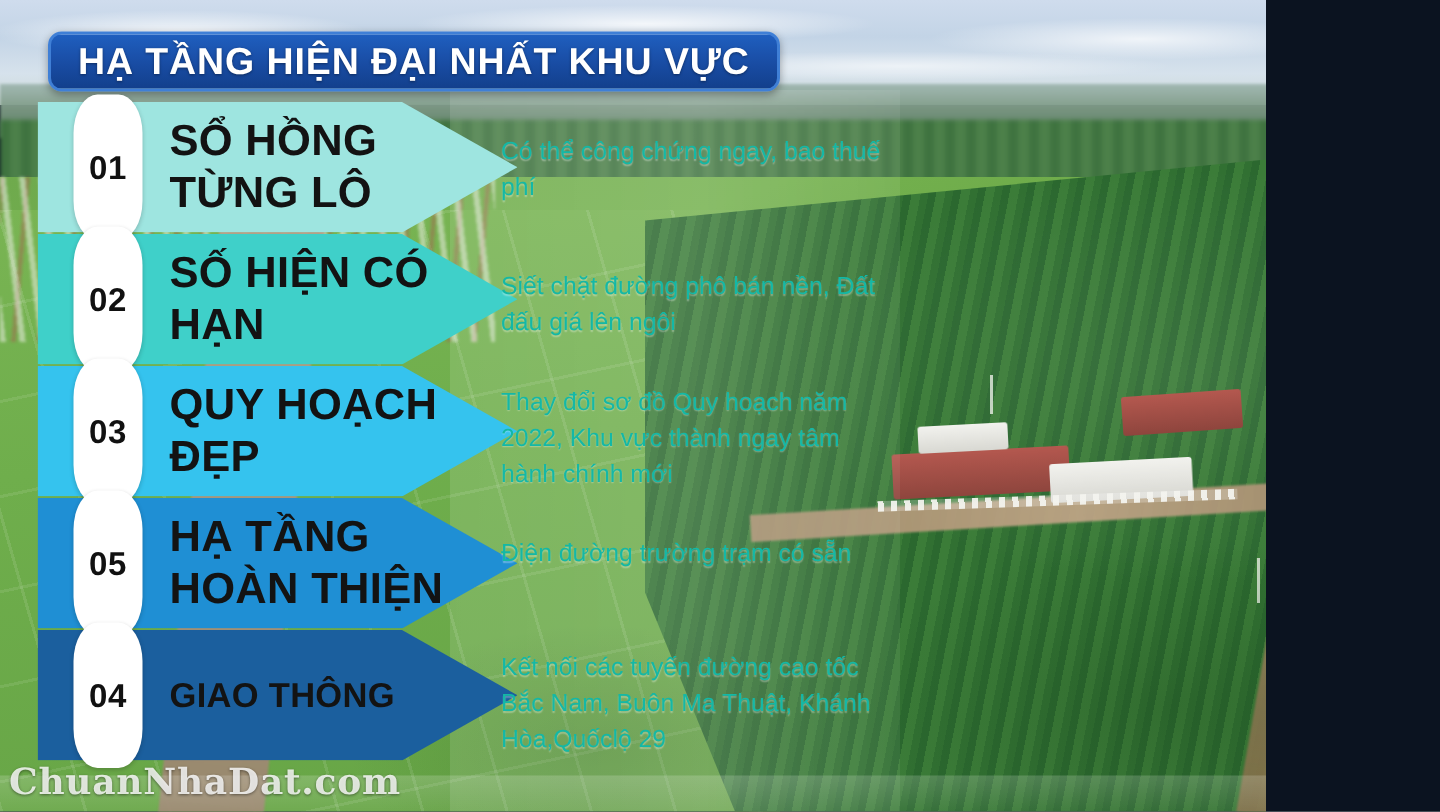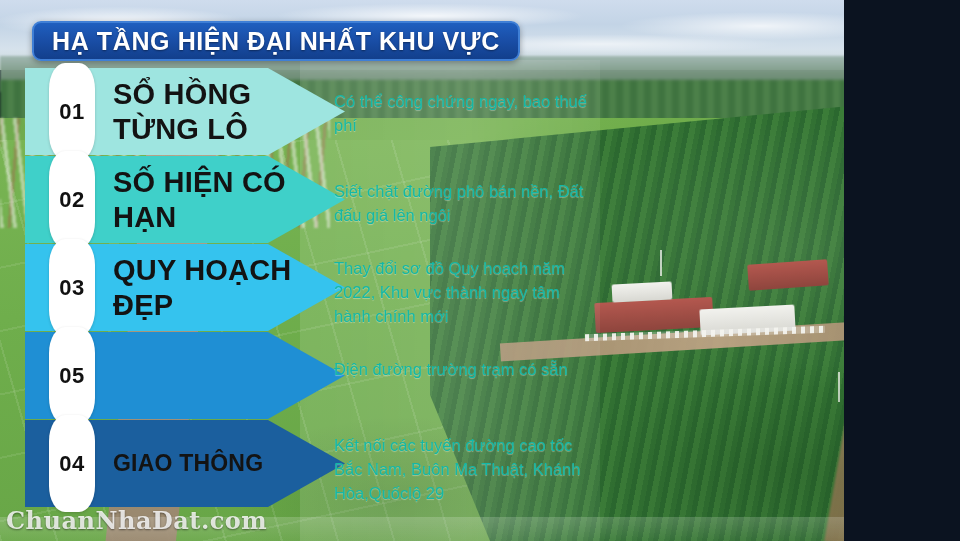--- a/index.html
+++ b/index.html
@@ -238,20 +238,21 @@
         <span class="row-num">03</span>
       </div>
       <div class="row-label">QUY HOẠCH ĐẸP</div>
     </div>
 
     <div class="row">
       <div class="row-shape" style="background: rgb(31, 143, 212);"></div>
       <div class="row-badge">
         <span class="row-num">05</span>
       </div>
+      <div class="row-label">HẠ TẦNG HOÀN THIỆN</div>
     </div>
 
     <div class="row">
       <div class="row-shape" style="background: rgb(27, 95, 158);"></div>
       <div class="row-badge">
         <span class="row-num">04</span>
       </div>
       <div class="row-label single">GIAO THÔNG</div>
     </div>
 

